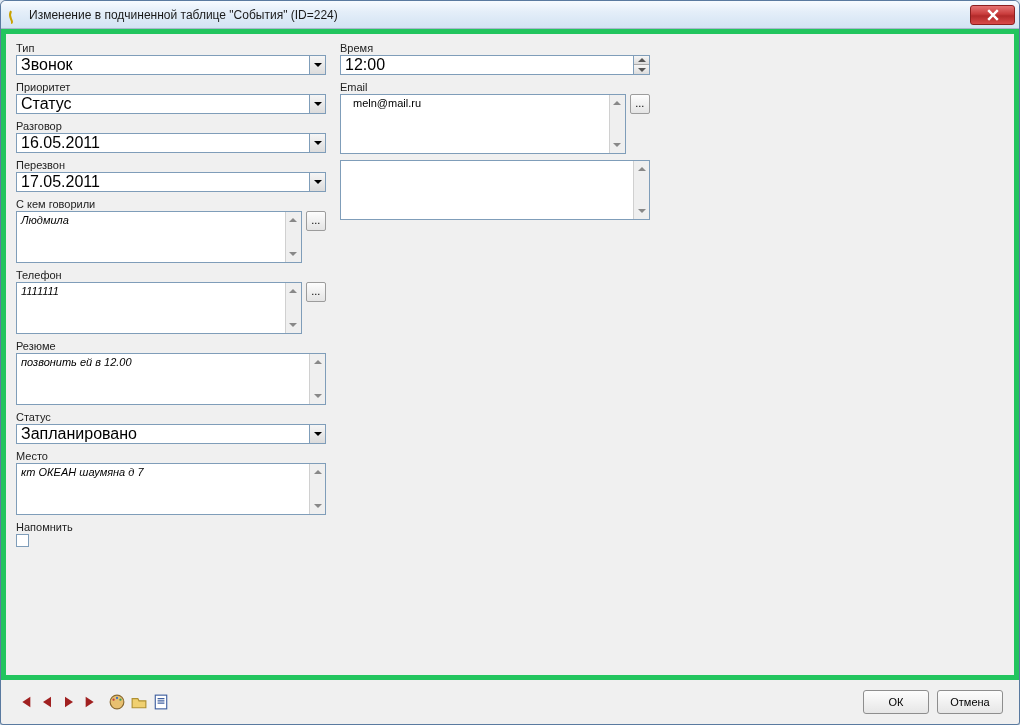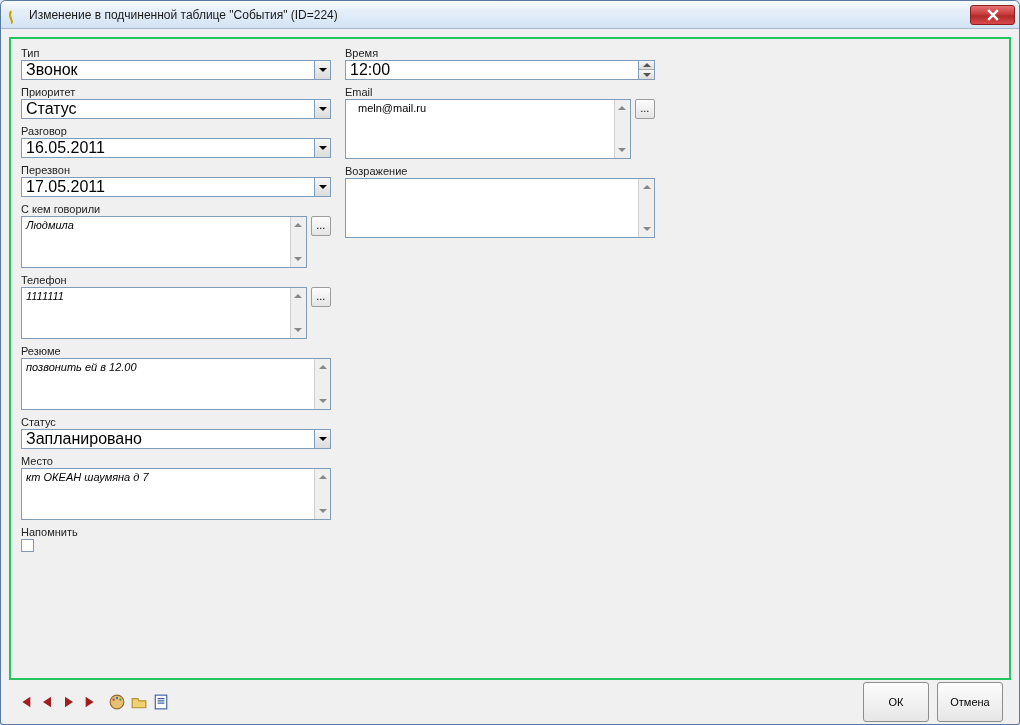--- a/index.html
+++ b/index.html
@@ -38,22 +38,22 @@
   .titlebar .close-btn {
     width:45px;height:20px;
     background:linear-gradient(#e57373,#c93c3c 45%,#b22a2a 55%,#d94a4a);
     border:1px solid #8a1f1f;
     border-radius:3px;
     display:flex;align-items:center;justify-content:center;
     cursor:pointer;
   }
   .titlebar .close-btn svg{width:12px;height:12px;}
   .client {
-    flex:1; margin:8px; margin-bottom:0;
-    border:2px solid #22c55e;
+    flex:1; margin-bottom:0;
+    border:5px solid #22c55e;
     background:#f0f0f0;
     padding:8px 10px;
     overflow:hidden;
   }
   .columns { display:flex; gap:14px; }
   .col { width:310px; display:flex; flex-direction:column; gap:6px;}
   .field { display:flex; flex-direction:column; }
   .field-label { color:#222; margin-bottom:1px; font-size:11px; }
   .control-row { display:flex; align-items:flex-start; gap:4px; }
   .combo, .dateinp, .textinput {
@@ -116,21 +116,21 @@
   .bottom-bar {
     height:44px; display:flex;align-items:center;
     padding:0 16px;
     justify-content:space-between;
   }
   .nav-cluster { display:flex; align-items:center; gap:10px;}
   .nav-group { display:flex; gap:6px;}
   .nav-ico { width:16px;height:16px; cursor:pointer; display:flex;align-items:center;justify-content:center;}
   .btn-row { display:flex; gap:8px;}
   .push-btn {
-    min-width:66px; height:40px;
+    min-width:66px; height:24px;
     border:1px solid #8e8e8e; border-radius:3px;
     background:linear-gradient(#fdfdfd,#e6e6e6);
     font-size:11px; cursor:pointer; text-align:center;
   }
 </style>
 </head>
 <body>
 
 <div class="window">
   <div class="titlebar">
@@ -338,21 +338,20 @@
                       <path d="M0 2 L4 6 L8 2 Z"></path>
                     </svg>
                   </div>
               </div>
             </div>
             <div class="ellipsis-btn">...</div>
           </div>
         </div>
 
         <div class="field">
-          <span class="field-label">Возражение</span>
           <div class="textarea h60">
             <div class="ta-content"></div>
             <div class="ta-scroll">
               <div class="sbtn">
                   <svg viewBox="0 0 8 8">
                     <path d="M0 6 L4 2 L8 6 Z"></path>
                   </svg>
                 </div>
               <div class="sbtn">
                   <svg viewBox="0 0 8 8">

